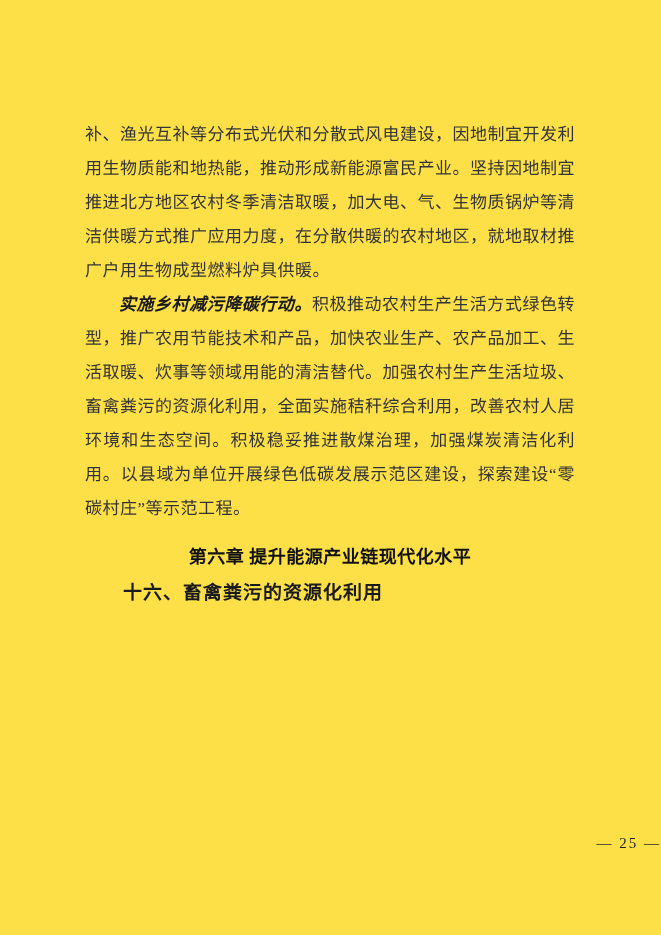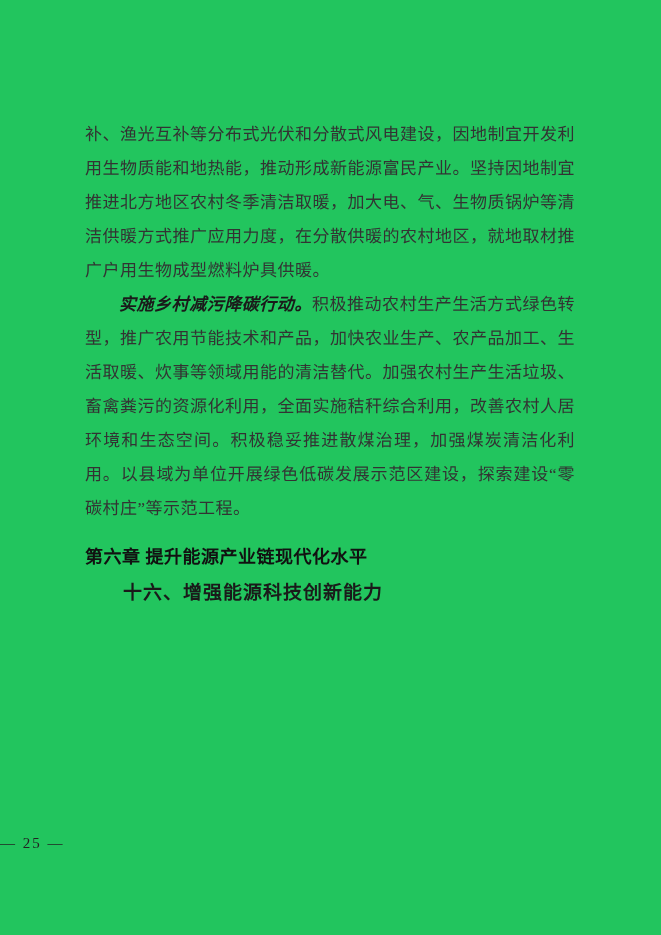--- a/index.html
+++ b/index.html
@@ -4,21 +4,21 @@
 <style>
   html, body {
     margin: 0;
     padding: 0;
     background: #ffffff;
   }
   .page {
     position: relative;
     width: 661px;
     height: 935px;
-    background: #22c55e;
+    background: #fde047;
     overflow: hidden;
     font-family: "Liberation Serif", "DejaVu Serif", serif;
   }
   .content {
     position: absolute;
     left: 85px;
     top: 118px;
     width: 490px;
   }
   p.body {
@@ -38,39 +38,40 @@
     font-weight: bold;
     color: #1a1a1a;
     font-style: italic;
   }
   h1.chapter {
     margin: 14px 0 2px 0;
     font-size: 18px;
     line-height: 34px;
     font-weight: bold;
     color: #111111;
+    text-align: center;
     letter-spacing: 0.5px;
     font-family: "Liberation Serif", "DejaVu Serif", serif;
   }
   h2.section {
     margin: 0;
     font-size: 19px;
     line-height: 34px;
     font-weight: bold;
     color: #1a1a1a;
     text-indent: 2em;
     letter-spacing: 1px;
     font-family: "Liberation Sans", "DejaVu Sans", sans-serif;
   }
   .page-footer {
     position: absolute;
     left: 0;
     top: 834px;
     width: 100%;
-    text-align: left;
+    text-align: right;
   }
   .page-number {
     font-size: 15px;
     letter-spacing: 2px;
     color: #222222;
     font-family: "Liberation Serif", "DejaVu Serif", serif;
   }
 </style>
 </head>
 <body>
@@ -78,21 +79,21 @@
 <div class="page">
   <main class="content">
 
     <p class="body no-indent">补、渔光互补等分布式光伏和分散式风电建设，因地制宜开发利用生物质能和地热能，推动形成新能源富民产业。坚持因地制宜推进北方地区农村冬季清洁取暖，加大电、气、生物质锅炉等清洁供暖方式推广应用力度，在分散供暖的农村地区，就地取材推广户用生物成型燃料炉具供暖。</p>
 
     <p class="body"><strong class="lead">实施乡村减污降碳行动。</strong><span>积极推动农村生产生活方式绿色转型，推广农用节能技术和产品，加快农业生产、农产品加工、生活取暖、炊事等领域用能的清洁替代。加强农村生产生活垃圾、畜禽粪污的资源化利用，全面实施秸秆综合利用，改善农村人居环境和生态空间。积极稳妥推进散煤治理，加强煤炭清洁化利用。以县域为单位开展绿色低碳发展示范区建设，探索建设“零碳村庄”等示范工程。</span></p>
 
     <h1 class="chapter">第六章 提升能源产业链现代化水平</h1>
 
 
-    <h2 class="section">十六、增强能源科技创新能力</h2>
+    <h2 class="section">十六、畜禽粪污的资源化利用</h2>
 
 
   </main>
 
   <footer class="page-footer">
     <span class="page-number">— 25 —</span>
   </footer>
 </div>
 
 </body></html>

